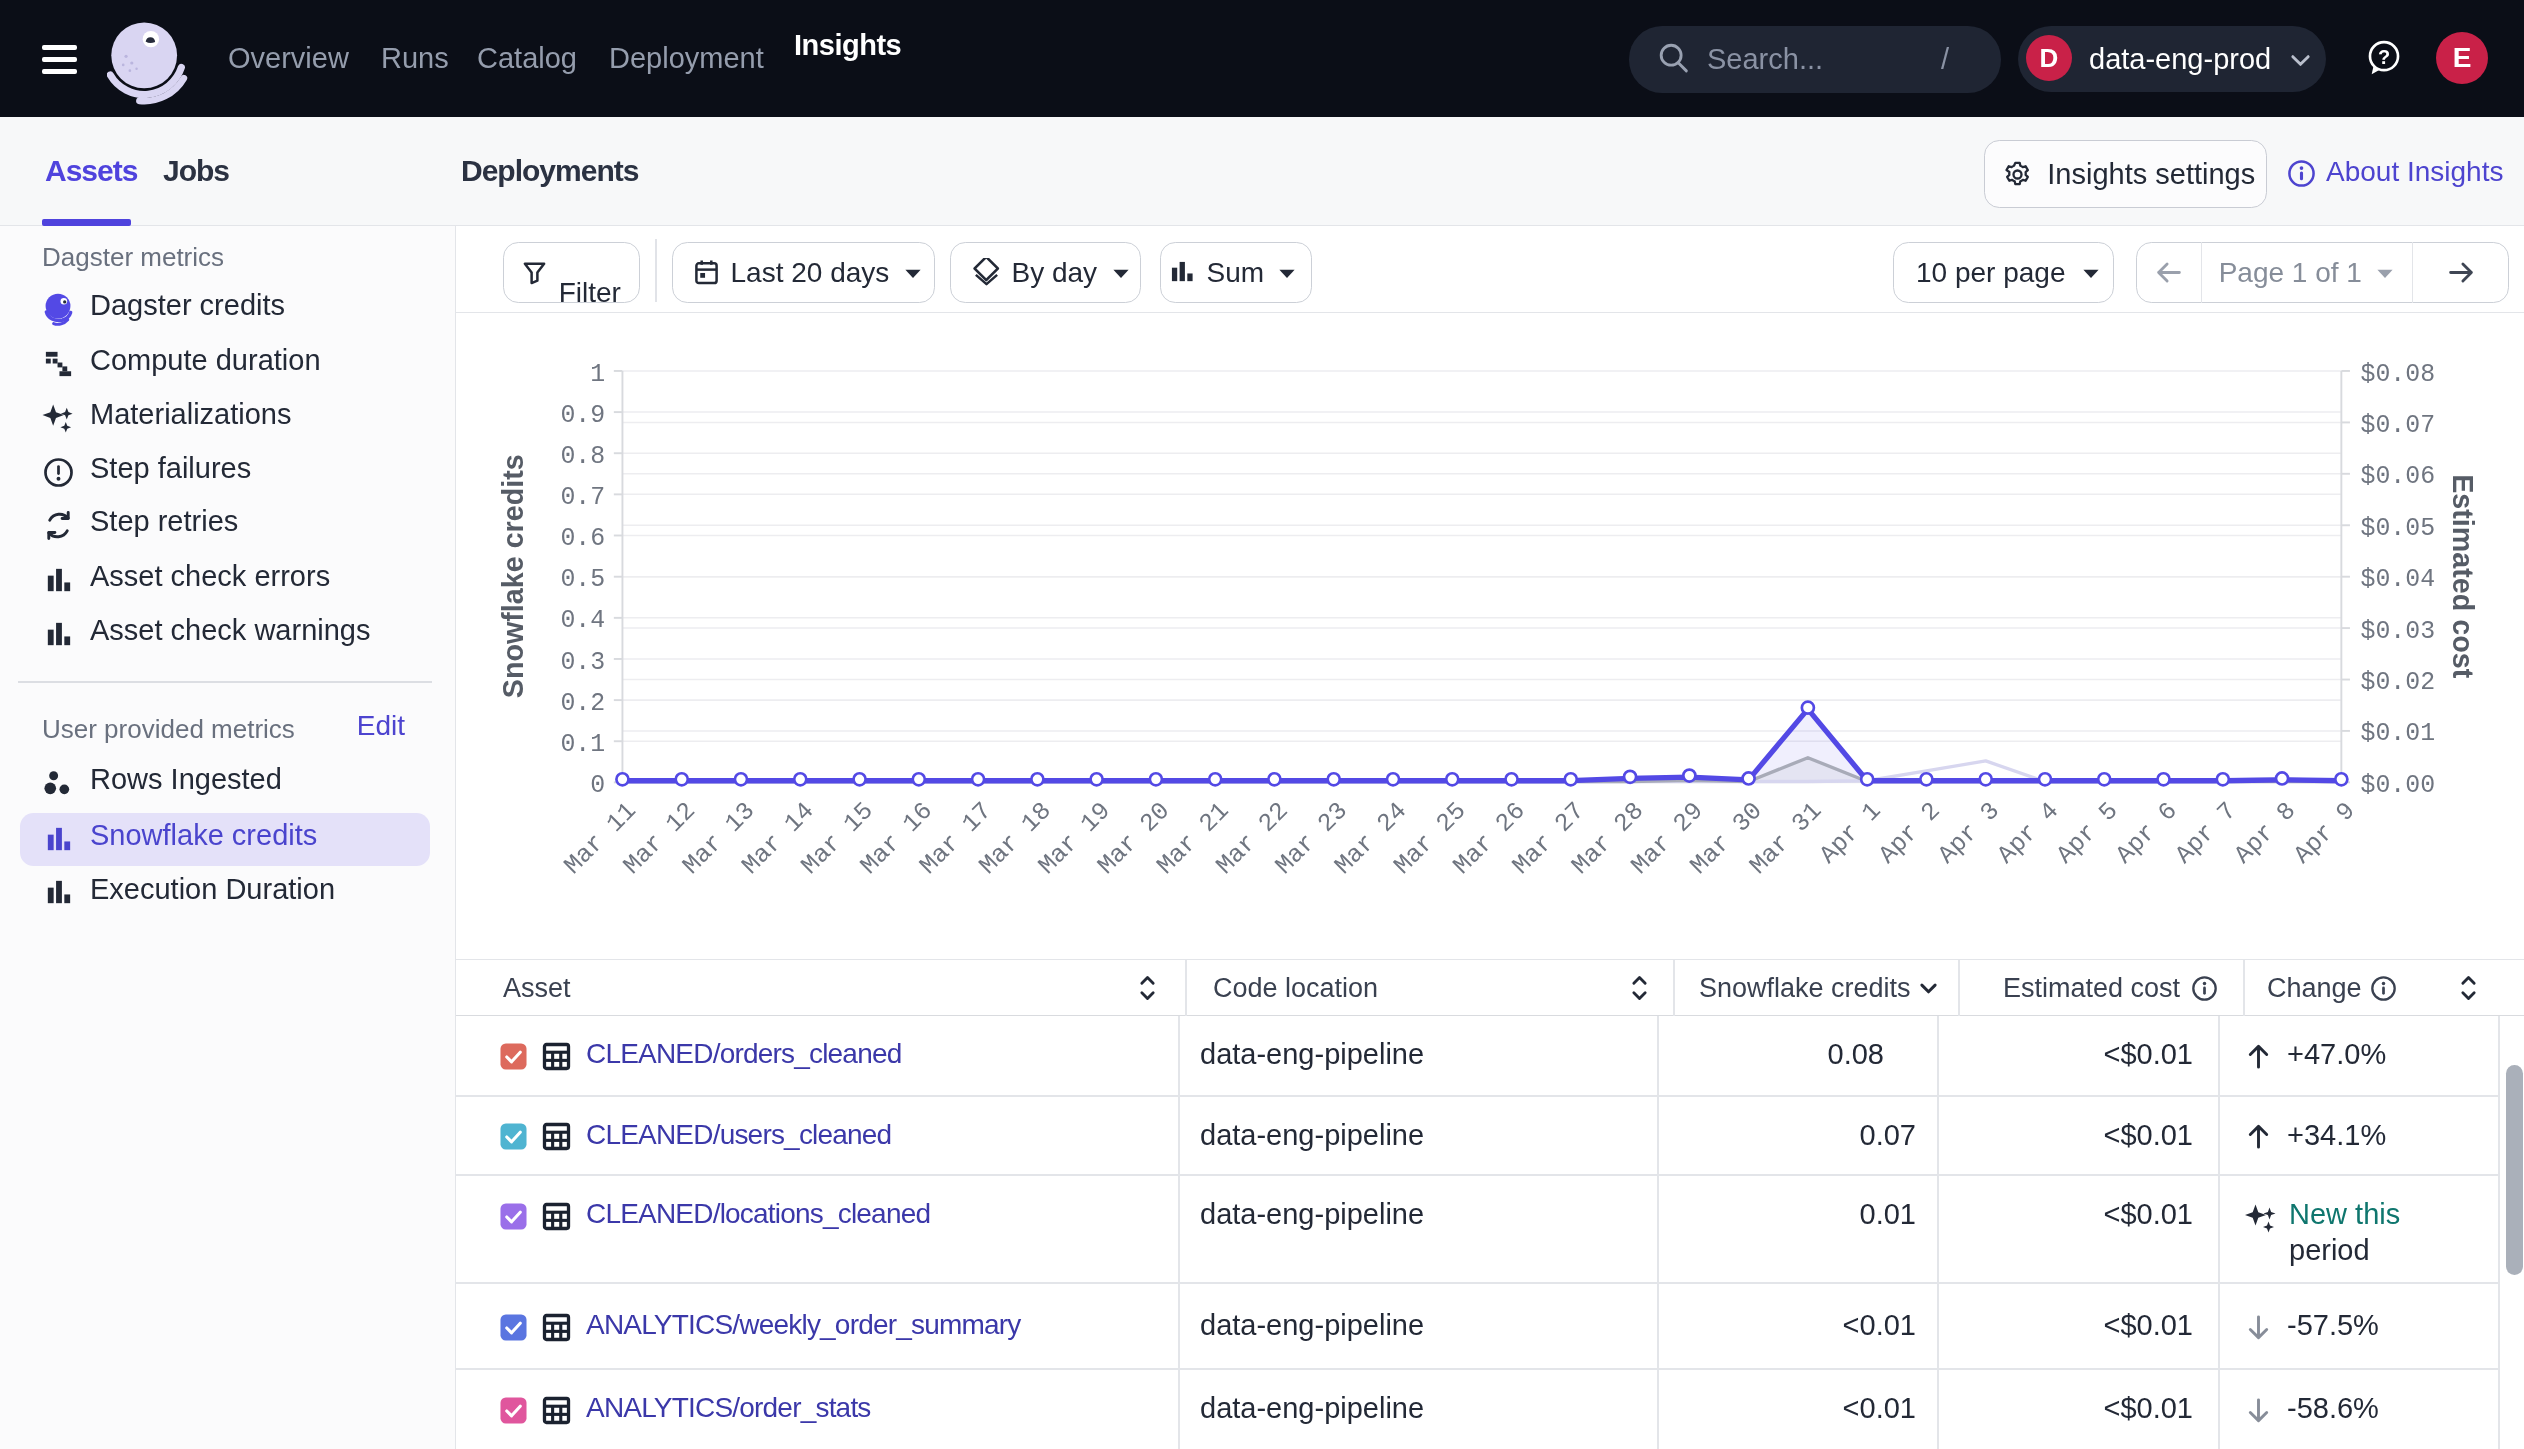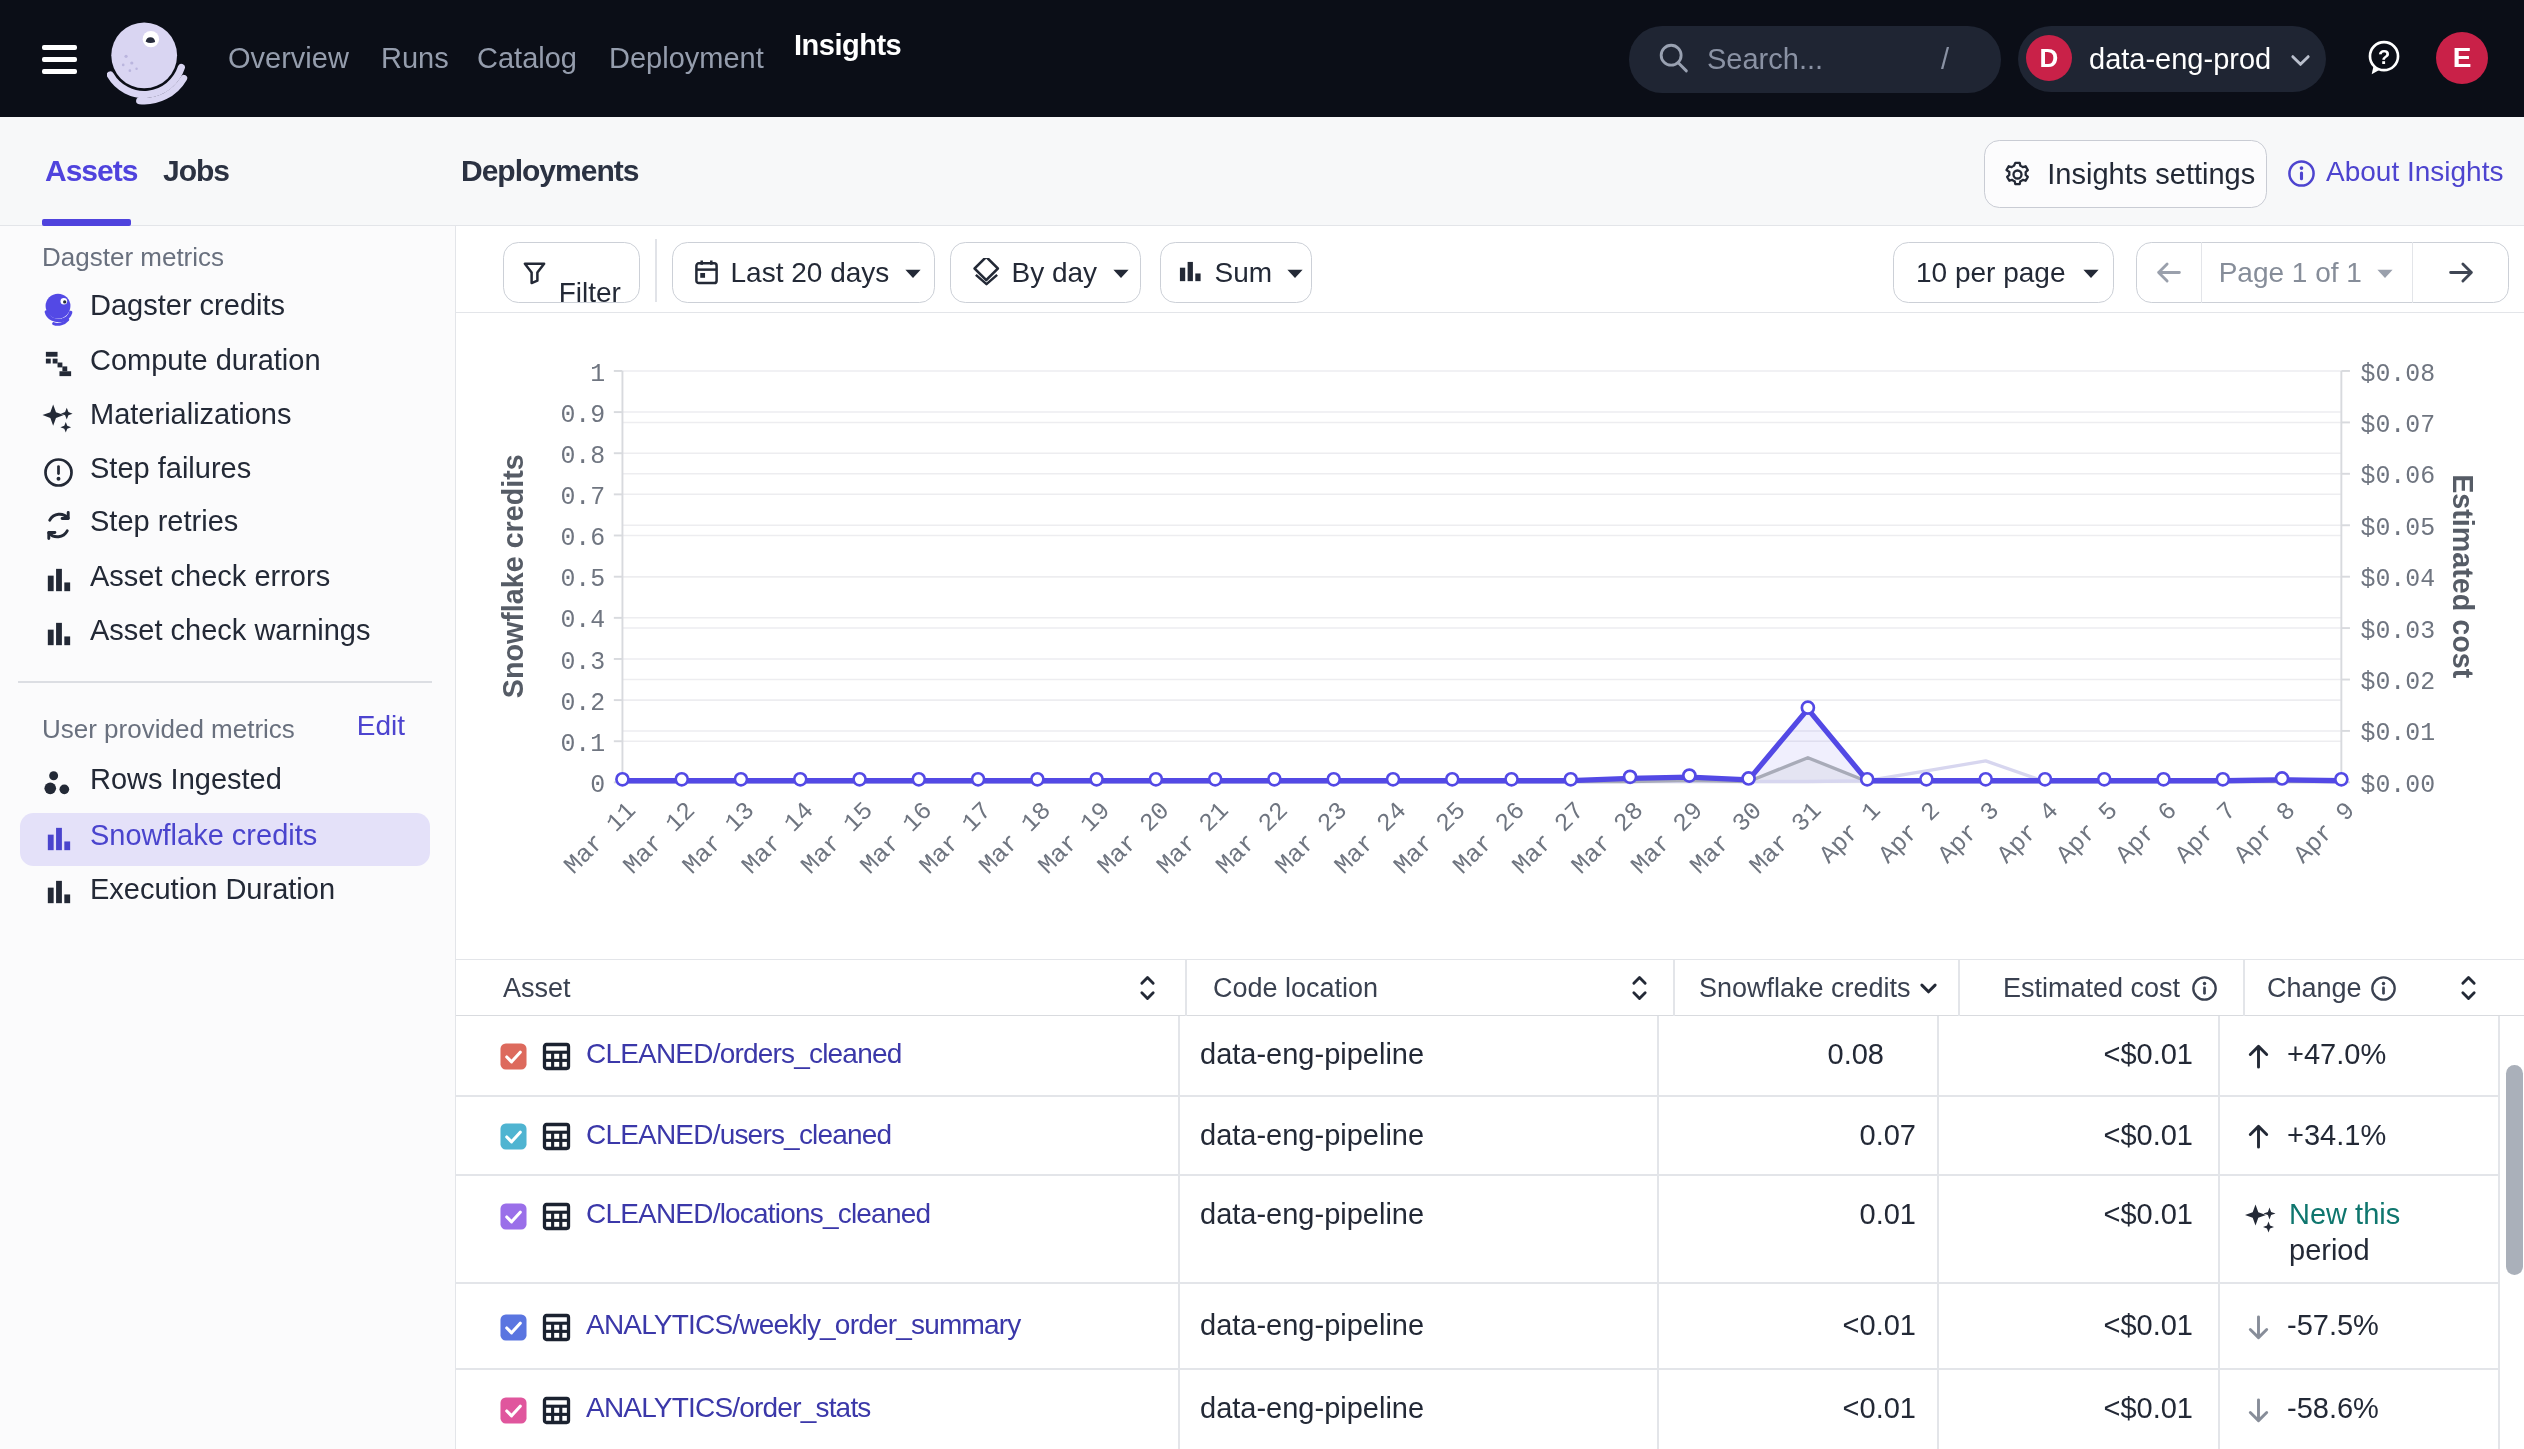--- a/index.html
+++ b/index.html
@@ -188,21 +188,21 @@
 <rect x="6.2" y="2.6" width="17" height="17" transform="rotate(45 15 11)" fill="none" stroke="#232936" stroke-width="2.6" stroke-linejoin="round"></rect>
 <path d="M4 17.5 L15 27 L26 17.5" fill="none" stroke="#232936" stroke-width="2.6" stroke-linejoin="round"></path>
 </svg>
         <span style="margin-left:10.5px;">By day</span>
         <span style="margin-left:13.4px;">
           <svg width="20" height="14.3" viewBox="0 0 21 15">
             <path d="M2.5 4 L10.5 12.5 L18.5 4 Z" fill="#232936"></path>
           </svg>
         </span>
       </div>
-<div style="position:absolute;top:16.3px;height:61px;border:1.9px solid #ccd0d7;border-radius:15.3px;background:#fff;display:flex;align-items:center;font-size:28px;color:#232936;white-space:nowrap;left:704px;width:152px;padding-left:17px;">
+<div style="position:absolute;top:16.3px;height:61px;border:1.9px solid #ccd0d7;border-radius:15.3px;background:#fff;display:flex;align-items:center;font-size:28px;color:#232936;white-space:nowrap;left:704px;width:152px;padding-left:9px;">
         <svg width="25" height="29" viewBox="0 0 26 30">
           <rect x="2" y="10" width="5.5" height="14" fill="#232936"></rect>
 <rect x="10" y="4" width="5.5" height="20" fill="#232936"></rect>
           <rect x="18" y="16" width="5.5" height="8" fill="#232936"></rect>
         </svg>
         <span style="margin-left:11.5px;">Sum</span>
         <span style="margin-left:13.4px;">
           <svg width="20" height="14.3" viewBox="0 0 21 15">
             <path d="M2.5 4 L10.5 12.5 L18.5 4 Z" fill="#232936"></path>
           </svg>

